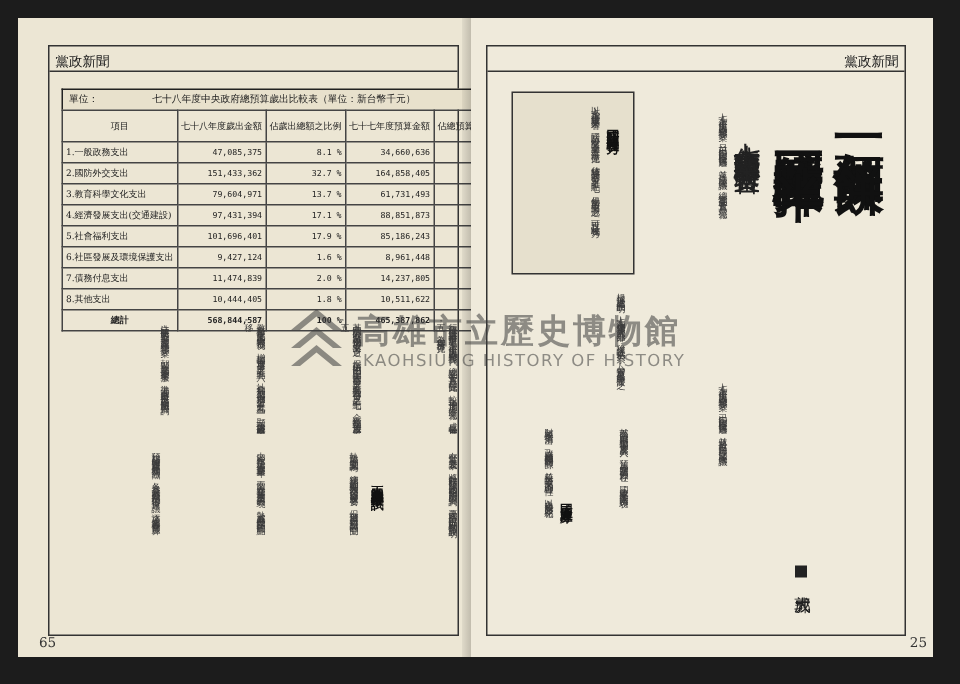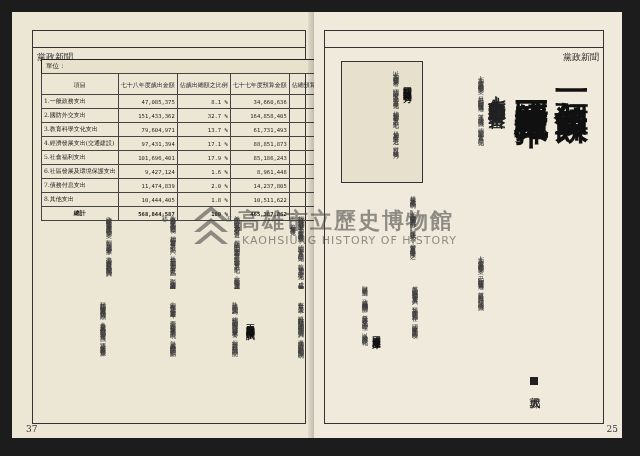--- a/index.html
+++ b/index.html
@@ -17,21 +17,21 @@
   .page.left { left:0; width:302px; background:#ece6d4; }
   .page.right { left:302px; width:308px; background:#efeadb; }
   .gutter { position:absolute; left:296px; top:0; width:12px; height:426px;
     background:linear-gradient(90deg, rgba(0,0,0,0.05), rgba(0,0,0,0.18), rgba(0,0,0,0.05)); }
 
   .frame { position:absolute; border:1px solid #333; }
   .left .frame { left:20px; top:18px; width:272px; height:392px; }
   .right .frame { left:10px; top:18px; width:278px; height:392px; }
   .header-rule { position:absolute; left:0; right:0; top:16px; border-top:1px solid #333; }
 
-  .run-head { position:absolute; font-size:9px; color:#222; top:4px;margin-top:16px; }
+  .run-head { position:absolute; font-size:9px; color:#222; top:4px; }
   .left .run-head { left:4px; }
   .right .run-head { right:4px; }
 
   .page-num { position:absolute; bottom:-12px; font-size:9px; color:#333; }
   .left .page-num { left:-4px; }
   .right .page-num { right:-10px; }
 
   
   .budget-table {
     position:absolute; left:8px; top:28px; width:256px;
@@ -100,20 +100,21 @@
 <div class="spread">
 
   <div class="page left">
     <div class="frame">
       <div class="header-rule"></div>
       <div class="run-head">黨政新聞</div>
 
       <table class="budget-table">
         <caption>
           <span class="unit">單位：</span>
+          <span>七十八年度中央政府總預算歲出比較表（單位：新台幣千元）</span>
         </caption>
         <thead>
           <tr>
             <th style="width:62px">項目</th>
             <th>七十八年度歲出金額</th>
             <th>佔歲出總額之比例</th>
             <th>七十七年度預算金額</th>
             <th>佔總預算之比率%</th>
             <th>金額增減比例</th>
           </tr>
@@ -198,21 +199,21 @@
       <div class="vtext" style="left:150px; top:180px; width:58px; height:78px;">其中國防外交支出雖仍居各項支出之首，但所佔比例已由上年度的百分之三十五點二降為百分之三十二點七，金額亦較上年度減少百分之十五。</div>
       <div class="vtext" style="left:86px; top:180px; width:58px; height:78px;">教育科學文化支出則大幅成長，增加幅度達百分之三十五點六，社會福利支出亦增加百分之十九點三，顯示政府施政重點已逐漸轉移。</div>
       <div class="vtext" style="left:10px; top:180px; width:70px; height:78px;">立法院即將於下會期審查此一總預算案，朝野立委均已摩拳擦掌，準備在審查時提出各項刪減與質詢。</div>
 
       <div class="vtext" style="left:236px; top:266px; width:36px; height:118px;">在野黨立委表示，將針對國防預算的透明化問題加以質詢，要求國防部提出詳細的預算說明。</div>
       <div class="subhead" style="left:212px; top:286px;">兩黨立委躍躍欲試</div>
       <div class="vtext" style="left:150px; top:266px; width:56px; height:118px;">執政黨立委則認為，總預算的編列大致符合國家發展需要，但部分項目仍有檢討的空間。</div>
       <div class="vtext" style="left:80px; top:266px; width:64px; height:118px;">由於今年是增額立委選舉年，兩黨立委在預算審查上的表現，勢必成為選民關注的焦點。</div>
       <div class="vtext" style="left:10px; top:266px; width:64px; height:118px;">預料屆時審查過程將相當激烈，各委員會亦將分別舉行聯席會議，逐項審查各部會預算。</div>
     </div>
-    <div class="page-num" style="left:14px; bottom:4px;">37</div>
+    <div class="page-num" style="left:14px; bottom:4px;">65</div>
   </div>
 
   <div class="gutter"></div>
 
   <div class="page right">
     <div class="frame">
       <div class="header-rule"></div>
       <div class="run-head">黨政新聞</div>
 
       <div class="title-main" style="right:12px; top:42px;">一個預算大餅</div>

